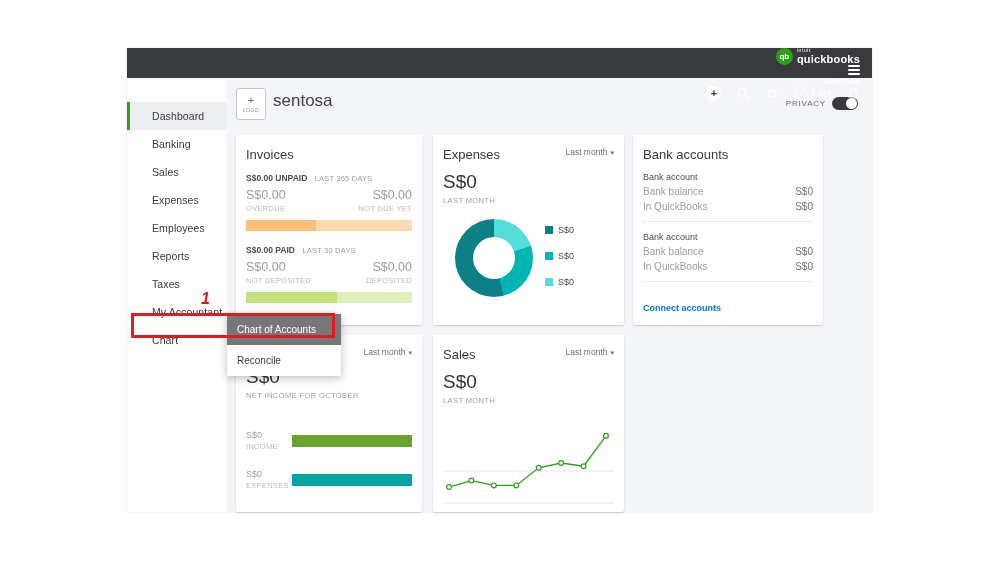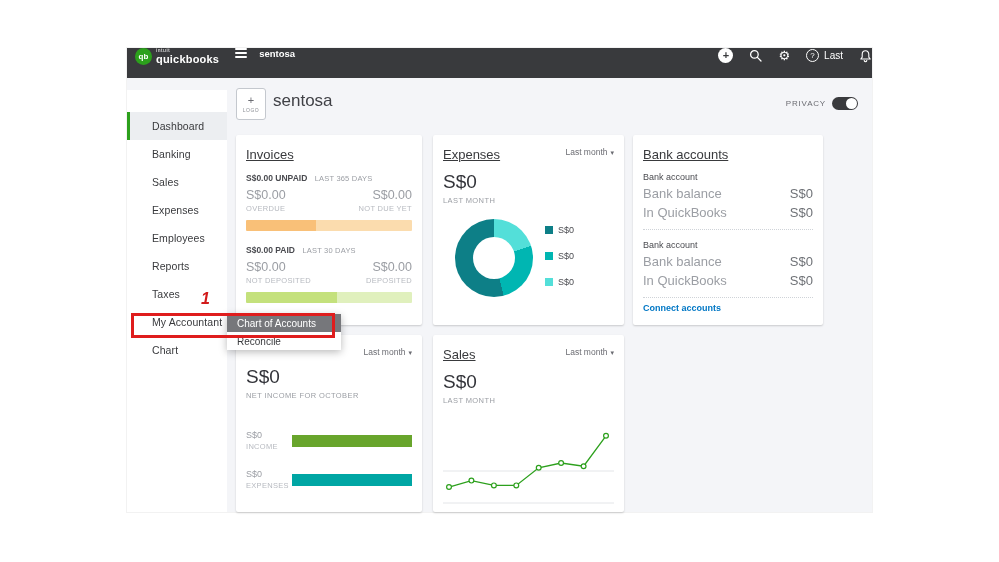--- a/index.html
+++ b/index.html
@@ -1,39 +1,39 @@
 <!DOCTYPE html>
 <html><head>
 <meta charset="utf-8">
 <style>
   * { box-sizing: border-box; }
   body { margin:0; background:#fff; font-family:"Liberation Sans","DejaVu Sans",sans-serif; }
   #canvas { position:relative; width:999px; height:562px; background:#fff; overflow:hidden; }
   #app { position:absolute; left:127px; top:48px; width:745px; height:464px; background:#f4f5f8; box-shadow:0 0 0 1px rgba(0,0,0,0.05); }
 
   
-  #topbar { position:absolute; top:0; left:0; right:0; height:30px; background:#393a3d; display:flex; align-items:flex-start; padding:0 0 0 8px; z-index:5; }
+  #topbar { position:absolute; top:0; left:0; right:0; height:30px; background:#393a3d; display:flex; align-items:flex-end; padding:0 12px 0 8px; z-index:5;flex-direction:column; }
   .brand { display:flex; align-items:center; gap:4px; cursor:pointer; }
   .brand-circle { width:17px; height:17px; border-radius:50%; background:#2ca01c; color:#fff; font-size:8px; font-weight:700; display:flex; align-items:center; justify-content:center; }
   .brand-text { display:flex; flex-direction:column; line-height:1; color:#fff; }
   .brand-intuit { font-size:5px; letter-spacing:.6px; margin-bottom:1px; }
   .brand-name { font-size:11px; font-weight:700; letter-spacing:.2px; }
   .hamburger { margin-left:16px; display:flex; flex-direction:column; gap:2px; cursor:pointer; }
   .hamburger i { width:12px; height:2px; background:#fff; border-radius:1px; }
   .topbar-company { margin-left:12px; color:#fff; font-size:9.5px; font-weight:700; }
   .topbar-right { margin-left:auto; display:flex; align-items:center; gap:16px; }
   .icon-plus { width:15px; height:15px; border-radius:50%; background:#fff; color:#393a3d; font-size:11px; font-weight:700; display:flex; align-items:center; justify-content:center; line-height:1; cursor:pointer; }
   .icon-gear { color:#fff; font-size:13px; line-height:1; cursor:pointer; }
   .help-group { display:flex; align-items:center; gap:5px; cursor:pointer; }
   .icon-help { width:13px; height:13px; border:1px solid #fff; border-radius:50%; color:#fff; font-size:8px; display:flex; align-items:center; justify-content:center; }
   .help-text { color:#fff; font-size:10px; }
   .tb-svg { display:block; cursor:pointer; }
 
   
-  #sidebar { position:absolute; top:42px; left:0; bottom:0; width:100px; background:#fff; padding-top:22px; }
+  #sidebar { position:absolute; top:32px; left:0; bottom:0; width:100px; background:#fff; padding-top:22px; }
   .side-item { height:28px; display:flex; align-items:center; padding-left:22px; font-size:10.5px; color:#393a3d; cursor:pointer; border-left:3px solid transparent; letter-spacing:.1px; }
   .side-item.active { background:#eceef1; border-left-color:#2ca01c; }
 
   
   #content { position:absolute; top:30px; left:100px; right:0; bottom:0; }
   .logo-box { position:absolute; left:9px; top:10px; width:30px; height:32px; background:#fff; border:1px solid #c4c8ce; border-radius:3px; display:flex; flex-direction:column; align-items:center; justify-content:center; cursor:pointer; }
   .logo-plus { font-size:11px; color:#6b6c72; line-height:1; }
   .logo-label { font-size:5px; color:#8d9096; letter-spacing:.5px; margin-top:1px; }
   .page-title { position:absolute; left:46px; top:13px; margin:0; font-size:17px; font-weight:400; color:#404146; }
   .privacy { position:absolute; right:14px; top:19px; display:flex; align-items:center; gap:6px; }
@@ -41,21 +41,21 @@
   .toggle { position:relative; width:26px; height:13px; background:#393a3d; border-radius:7px; display:inline-block; cursor:pointer; }
   .knob { position:absolute; right:1px; top:1px; width:11px; height:11px; background:#fff; border-radius:50%; }
 
   .card { position:absolute; background:#fff; border-radius:2px; box-shadow:0 1px 2px rgba(0,0,0,.18); padding:12px 10px; }
   #card-invoices { left:9px;  top:57px;  width:186px; height:190px; }
   #card-expenses { left:206px; top:57px;  width:191px; height:190px; }
   #card-bank     { left:406px; top:57px;  width:190px; height:190px; }
   #card-pl       { left:9px;  top:257px; width:186px; height:177px; }
   #card-sales    { left:206px; top:257px; width:191px; height:177px; }
 
-  .card-title { font-size:13px; color:#393a3d; font-weight:400;text-decoration:underline; }
+  .card-title { font-size:13px; color:#393a3d; font-weight:400; }
   .card-head { display:flex; justify-content:space-between; align-items:flex-start; }
   .card-head.right-only { justify-content:flex-end; }
   .period { font-size:8.5px; color:#6b6c72; cursor:pointer; display:flex; align-items:center; gap:3px; }
   .caret { font-size:7px; line-height:1; }
   .big-num { font-size:19px; color:#33343a; margin-top:9px; font-weight:400; }
   .small-label { font-size:7.5px; color:#9b9ea4; letter-spacing:.4px; margin-top:3px; }
 
   
   .inv-sec { margin-top:11px; font-size:8.5px; }
   .inv-sec.second { margin-top:14px; }
@@ -73,39 +73,39 @@
   .donut { position:absolute; left:12px; top:6px; width:78px; height:78px; border-radius:50%; display:flex; align-items:center; justify-content:center; }
   .hole { width:42px; height:42px; border-radius:50%; background:#fff; }
   .legend { position:absolute; left:102px; top:12px; }
   .legend-row { display:flex; align-items:center; gap:5px; margin-bottom:16px; }
   .swatch { width:8px; height:8px; display:inline-block; }
   .legend-label { font-size:9px; color:#4a4b50; }
 
   
   .bank-block { margin-top:10px; }
   .bank-name { font-size:9px; color:#4a4b50; }
-  .bank-row { display:flex; justify-content:space-between; margin-top:4px; font-size:13px; color:#9b9ea4; }
+  .bank-row { display:flex; justify-content:space-between; margin-top:4px; font-size:10px; color:#9b9ea4; }
   .bank-row .val { color:#6f7277; }
   .divider { border-bottom:1px dotted #cfd3d8; margin-top:9px; }
   .connect-link { position:absolute; left:10px; bottom:12px; font-size:9px; color:#0077c5; font-weight:700; cursor:pointer; text-decoration:none; }
 
   
   .pl-row { display:flex; align-items:center; margin-top:18px; }
   .pl-row.first { margin-top:30px; }
   .pl-labels { width:46px; flex:none; }
   .pl-bar-wrap { flex:1; }
   .pl-bar { height:12px; }
 
   
   .sales-svg { margin-top:10px; display:block; }
   .gridline { stroke:#e3e5e8; stroke-width:1; }
 
   
   #submenu { position:absolute; left:100px; top:266px; width:114px; background:#fff; box-shadow:0 2px 8px rgba(0,0,0,.28); z-index:20; }
-  .submenu-item { height:18px; display:flex; align-items:center; padding-left:10px; font-size:10px; color:#393a3d; cursor:pointer; }
+  .submenu-item { height:31px; display:flex; align-items:center; padding-left:10px; font-size:10px; color:#393a3d; cursor:pointer; }
   .submenu-item.hl { background:#76777b; color:#fff; }
   #annotation-box { position:absolute; left:4px; top:265px; width:204px; height:25px; border:3px solid #df1d1d; z-index:30; pointer-events:none; }
   #annotation-number { position:absolute; left:74px; top:242px; color:#d21b1b; font-size:16px; font-weight:700; font-style:italic; z-index:31; pointer-events:none; }
 </style>
 </head>
 <body>
 
 <div id="canvas">
   <div id="app">
 

